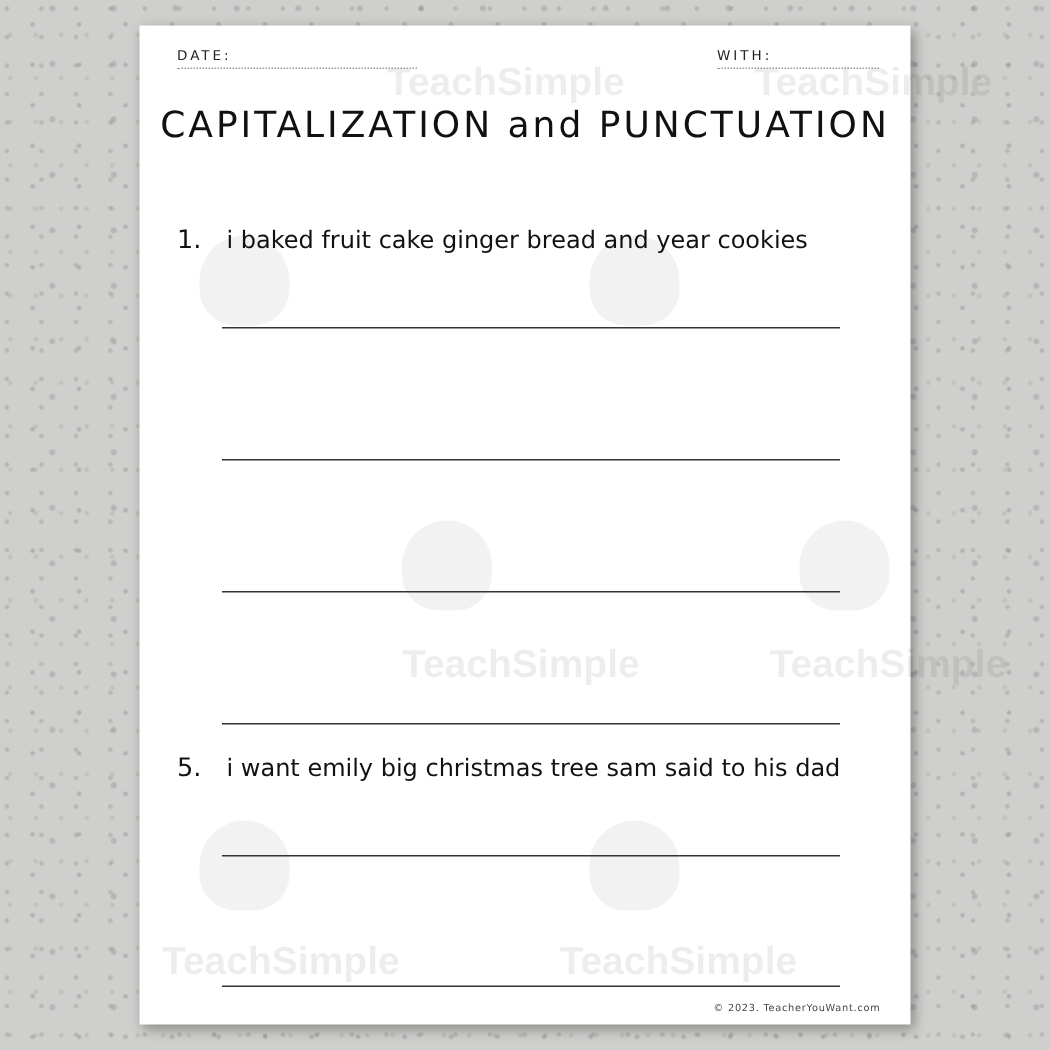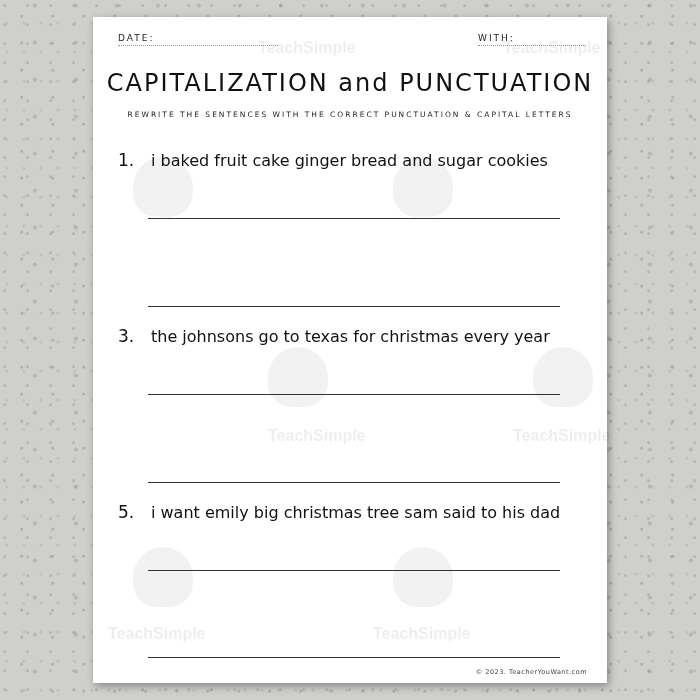--- a/index.html
+++ b/index.html
@@ -7,21 +7,21 @@
     background:#cfcfcd;
     background-image:
       radial-gradient(circle at 20% 30%, rgba(120,110,100,.25) 0 1px, transparent 2px),
       radial-gradient(circle at 70% 60%, rgba(90,90,100,.25) 0 1px, transparent 2px),
       radial-gradient(circle at 40% 80%, rgba(160,120,100,.2) 0 1px, transparent 2px),
       radial-gradient(circle at 85% 15%, rgba(80,80,90,.2) 0 1.5px, transparent 2.5px);
     background-size:23px 19px, 31px 27px, 17px 29px, 41px 37px;
     font-family:"DejaVu Sans",sans-serif;}
   .paper{position:absolute;left:93px;top:17px;width:514px;height:666px;background:#fff;
     box-shadow:2px 3px 8px rgba(0,0,0,.35);}
-  .wm{position:absolute;color:rgba(0,0,0,.07);font-weight:bold;font-size:16px;font-family:"Liberation Sans",sans-serif;}
+  .wm{position:absolute;color:rgba(0,0,0,.07);font-weight:bold;font-size:26px;font-family:"Liberation Sans",sans-serif;}
   .owl{position:absolute;width:60px;height:60px;border-radius:50% 50% 40% 40%;background:rgba(0,0,0,.05);}
   .hdr{position:absolute;top:16px;font-size:9px;letter-spacing:2px;color:#222;}
   .hdr-line{position:absolute;top:28px;border-bottom:1px dotted #999;height:0;}
   .title{position:absolute;left:0;width:514px;top:52px;text-align:center;font-size:24px;letter-spacing:2px;color:#111;}
   .subtitle{position:absolute;left:0;width:514px;top:93px;text-align:center;font-size:7.5px;letter-spacing:2px;color:#222;}
   .q{position:absolute;left:25px;font-size:16px;color:#111;}
   .q .num{display:inline-block;width:33px;font-size:17px;}
   .ans{position:absolute;left:55px;width:412px;border-bottom:1.5px solid #333;height:0;}
   .footer{position:absolute;right:20px;bottom:7px;font-size:6.5px;color:#444;letter-spacing:.5px;text-align:right;}
 </style>
@@ -41,28 +41,26 @@
   <div class="wm" style="left:420px;top:410px">TeachSimple</div>
   <div class="wm" style="left:15px;top:608px">TeachSimple</div>
   <div class="wm" style="left:280px;top:608px">TeachSimple</div>
 
   <div class="hdr" style="left:25px">DATE:</div>
   <div class="hdr-line" style="left:25px;width:160px"></div>
   <div class="hdr" style="left:385px">WITH:</div>
   <div class="hdr-line" style="left:385px;width:108px"></div>
 
   <div class="title">CAPITALIZATION and PUNCTUATION</div>
-  <div class="subtitle">REWRITE THE SENTENCES WITH THE CORRECT PUNCTUATION &amp; CAPITAL LETTERS</div>
 
-  <div class="q" style="top:133px"><span class="num">1.</span><span>i baked fruit cake ginger bread and sugar cookies</span></div>
+  <div class="q" style="top:133px"><span class="num">1.</span><span>i baked fruit cake ginger bread and year cookies</span></div>
   <div class="ans" style="top:201px"></div>
 
   <div class="ans" style="top:289px"></div>
 
-  <div class="q" style="top:309px"><span class="num">3.</span><span>the johnsons go to texas for christmas every year</span></div>
   <div class="ans" style="top:377px"></div>
 
   <div class="ans" style="top:465px"></div>
 
   <div class="q" style="top:485px"><span class="num">5.</span><span>i want emily big christmas tree sam said to his dad</span></div>
   <div class="ans" style="top:553px"></div>
 
   <div class="ans" style="top:640px"></div>
 
   <div class="footer">© 2023. TeacherYouWant.com</div>

